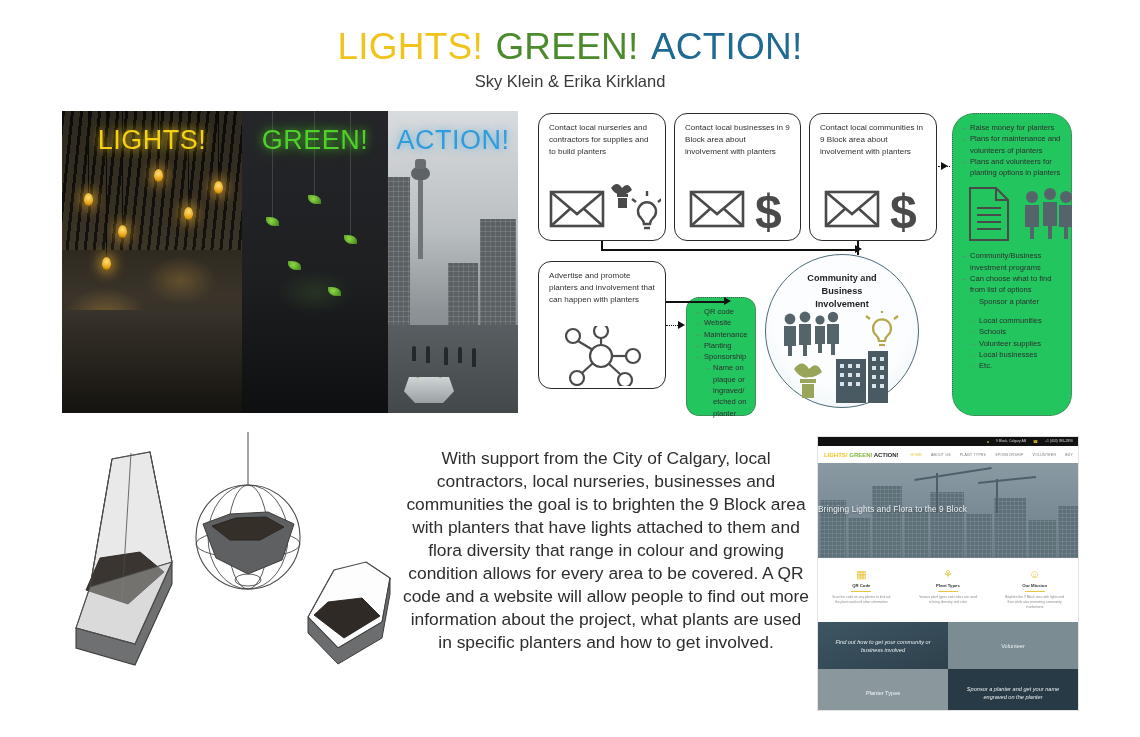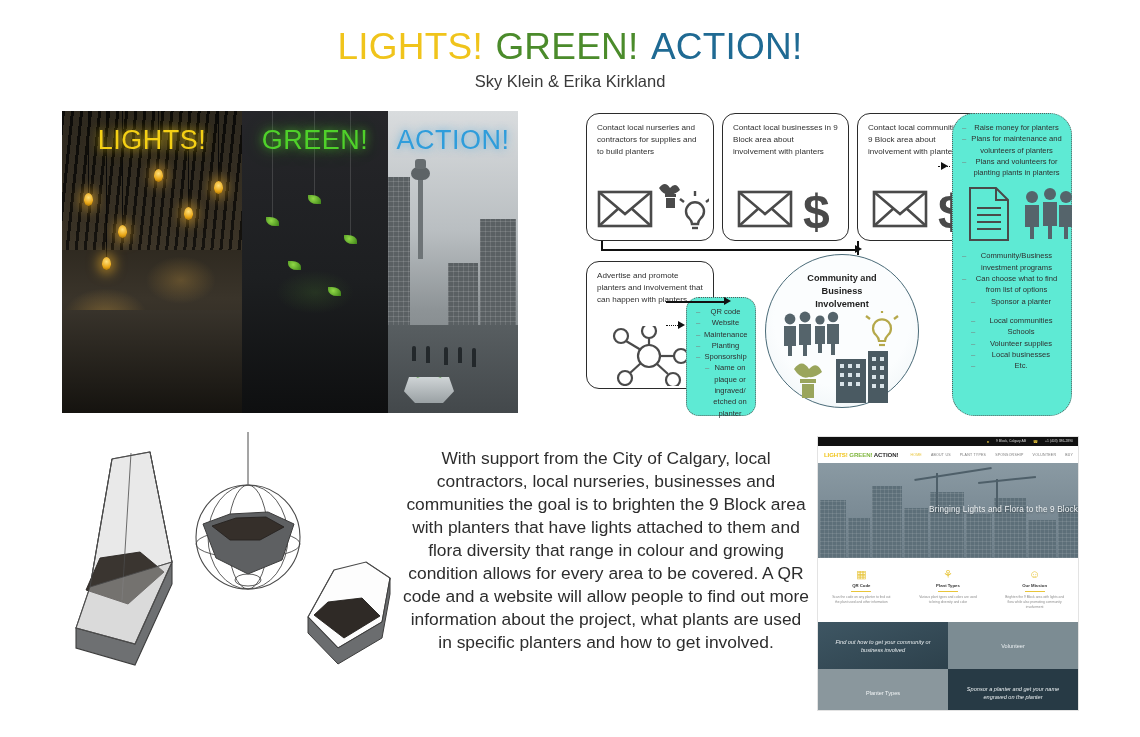--- a/index.html
+++ b/index.html
@@ -70,24 +70,24 @@
     background:linear-gradient(180deg,#585e61,#43484b);}
   .ped{position:absolute;width:4px;border-radius:2px 2px 0 0;background:#23282b;}
   .street-planter{position:absolute;left:16px;bottom:10px;width:50px;height:26px;
     background:linear-gradient(180deg,#cfd4d6,#9aa1a4);clip-path:polygon(10% 0,90% 0,100% 55%,78% 100%,22% 100%,0 55%);}
   .street-planter::before{content:"";position:absolute;left:12px;top:-17px;width:26px;height:19px;
     background:radial-gradient(circle at 50% 80%,#7fd05a,#2f7a20);clip-path:polygon(50% 0,62% 42%,96% 30%,70% 66%,100% 96%,50% 74%,0 96%,30% 66%,4% 30%,38% 42%);}
 
   
   #flowchart{position:absolute;left:528px;top:111px;width:552px;height:305px;}
   .fc-box{position:absolute;border:1.6px solid #2b2b2b;border-radius:13px;background:#fff;
-    padding:8px 9px 0 10px;box-sizing:border-box;margin-left:48px;}
+    padding:8px 9px 0 10px;box-sizing:border-box;}
   .fc-text{font-size:8.1px;line-height:12.2px;color:#2f2f2f;}
-  .fc-dash{position:absolute;border:1.5px dotted #5b5b5b;border-radius:13px;background:#5eead4;
-    padding:8px 8px 7px 9px;box-sizing:border-box;text-align:center;}
+  .fc-dash{position:absolute;border:1.5px dotted #5b5b5b;border-radius:13px;background:#22c55e;
+    padding:8px 8px 7px 9px;box-sizing:border-box;}
   .fc-list{list-style:none;margin:0;padding:0;}
   .fc-list li{font-size:7.6px;line-height:11.3px;color:#2f2f2f;position:relative;padding-left:8px;}
   .fc-list li::before{content:"–";position:absolute;left:0;top:0;color:#7a7a7a;}
   .fc-list li.sub{padding-left:17px;}
   .fc-list li.sub::before{left:9px;}
   .fc-list li.gap{margin-top:8px;}
   .fc-icons{position:absolute;}
   .circle-node{position:absolute;border:1.6px solid #4a6b78;border-radius:50%;
     background:radial-gradient(circle at 50% 42%,#fbfdfe 58%,#eaf1f4 100%);}
   .circle-title{position:absolute;left:0;top:17px;width:100%;text-align:center;
@@ -119,21 +119,21 @@
   .w-logo{font-size:6.1px;font-weight:bold;white-space:nowrap;letter-spacing:-.1px;}
   .w-logo .l1{color:#f0c41b;}.w-logo .l2{color:#7fb53c;}.w-logo .l3{color:#2b2b2b;}
   .w-menu{display:flex;gap:9px;margin-left:12px;font-size:3.5px;color:#777;white-space:nowrap;letter-spacing:.25px;}
   .w-menu .active{color:#e8c53a;}
   .w-hero{height:95px;position:relative;overflow:hidden;
     background:linear-gradient(180deg,#8a9aa3 0%,#7d8d97 45%,#6e7f89 100%);}
   .w-hero .hb{position:absolute;bottom:0;background:#5d6f79;
     background-image:repeating-linear-gradient(0deg,rgba(255,255,255,.10) 0 1px,transparent 1px 4px),
                      repeating-linear-gradient(90deg,rgba(255,255,255,.09) 0 1px,transparent 1px 4px);}
   .w-crane{position:absolute;background:#4e5f69;}
-  .w-hero-title{position:absolute;left:0;top:44%;width:100%;text-align:right;
+  .w-hero-title{position:absolute;left:0;top:44%;width:100%;text-align:left;
     font-size:8.2px;color:#eef2f4;letter-spacing:.15px;text-shadow:0 1px 2px rgba(0,0,0,.35);}
   .w-features{display:flex;background:#fff;padding:10px 0 12px;justify-content:space-around;}
   .w-feat{width:30%;text-align:center;}
   .w-feat-icon{font-size:11px;color:#e8c53a;line-height:12px;}
   .w-feat-title{font-size:4.3px;color:#333;margin-top:3px;font-weight:bold;}
   .w-feat-rule{width:20px;height:1px;background:#e8c53a;margin:3px auto;}
   .w-feat-desc{font-size:3.3px;color:#8d8d8d;line-height:5px;padding:0 9px;}
   .w-grid{display:grid;grid-template-columns:1fr 1fr;grid-template-rows:47px 47px;}
   .w-cell{position:relative;display:flex;align-items:center;justify-content:center;text-align:center;
     font-size:5.6px;color:#e9eef0;padding:0 10px;box-sizing:border-box;line-height:8px;}
@@ -326,21 +326,21 @@
             <rect x="100" y="73" width="4" height="4"></rect>
         </g>
       </g>
     </svg>
   </div>
 
   <div class="fc-dash" style="left:424px;top:2px;width:120px;height:303px;border-radius:22px;">
     <ul class="fc-list" id="out-top">
         <li>Raise money for planters</li>
         <li>Plans for maintenance and volunteers of planters</li>
-        <li>Plans and volunteers for planting plants in planters</li>
+        <li>Plans and volunteers for planting options in planters</li>
       </ul>
     <svg style="margin:8px 0 4px 4px;" width="106" height="56" viewBox="0 0 106 56">
       <g fill="none" stroke="#4a4a4a" stroke-width="2">
         <path d="M4 2 h26 l12 12 v40 h-38z"></path>
           <path d="M30 2 v12 h12"></path>
         <line x1="11" y1="22" x2="35" y2="22"></line>
           <line x1="11" y1="29" x2="35" y2="29"></line>
         <line x1="11" y1="36" x2="35" y2="36"></line>
           <line x1="11" y1="43" x2="35" y2="43"></line>
       </g>

